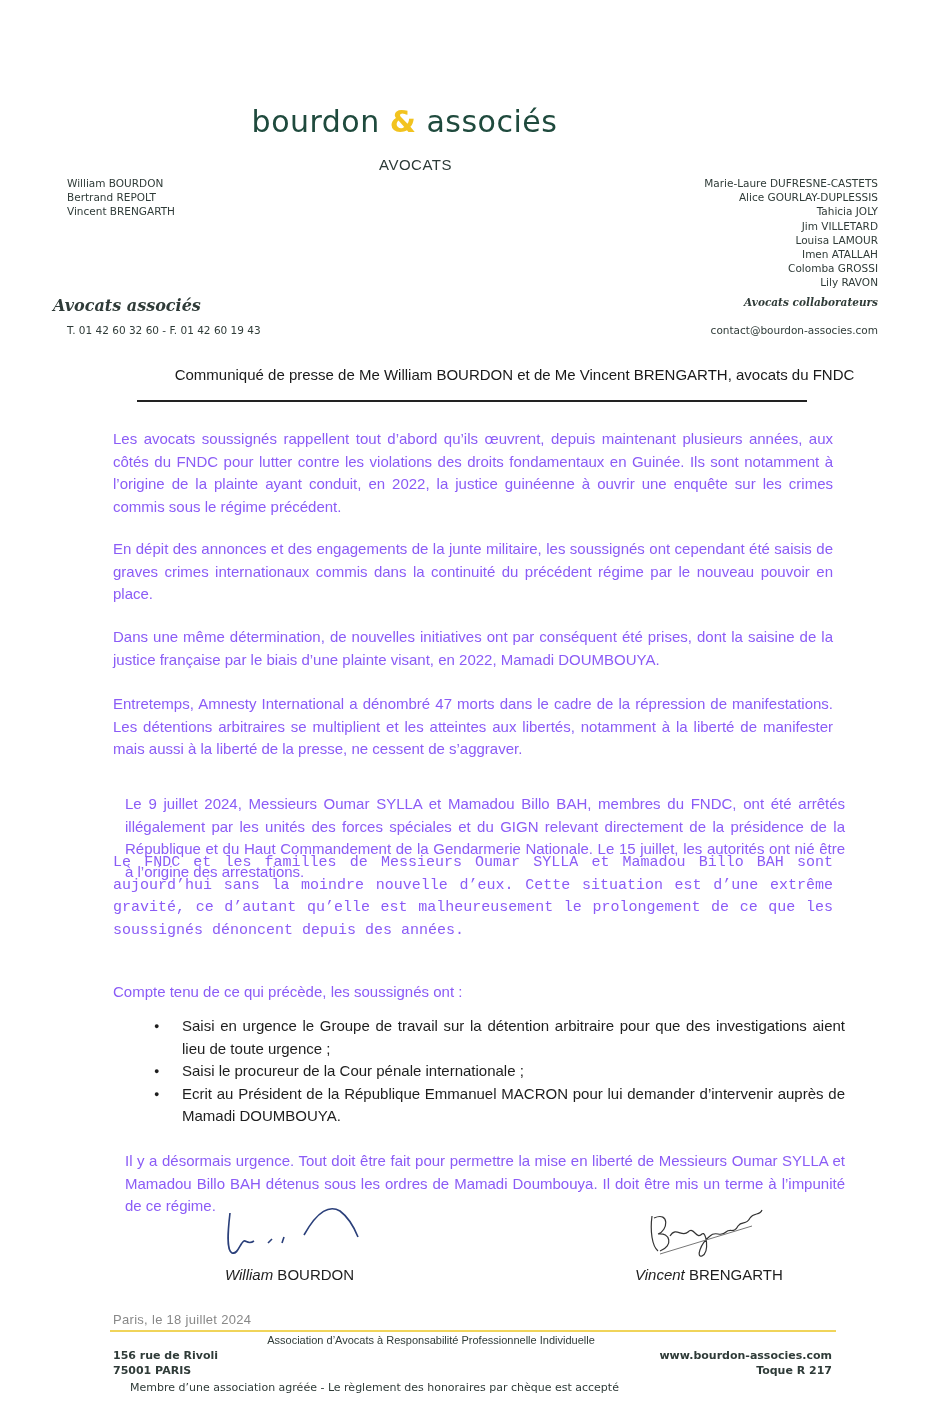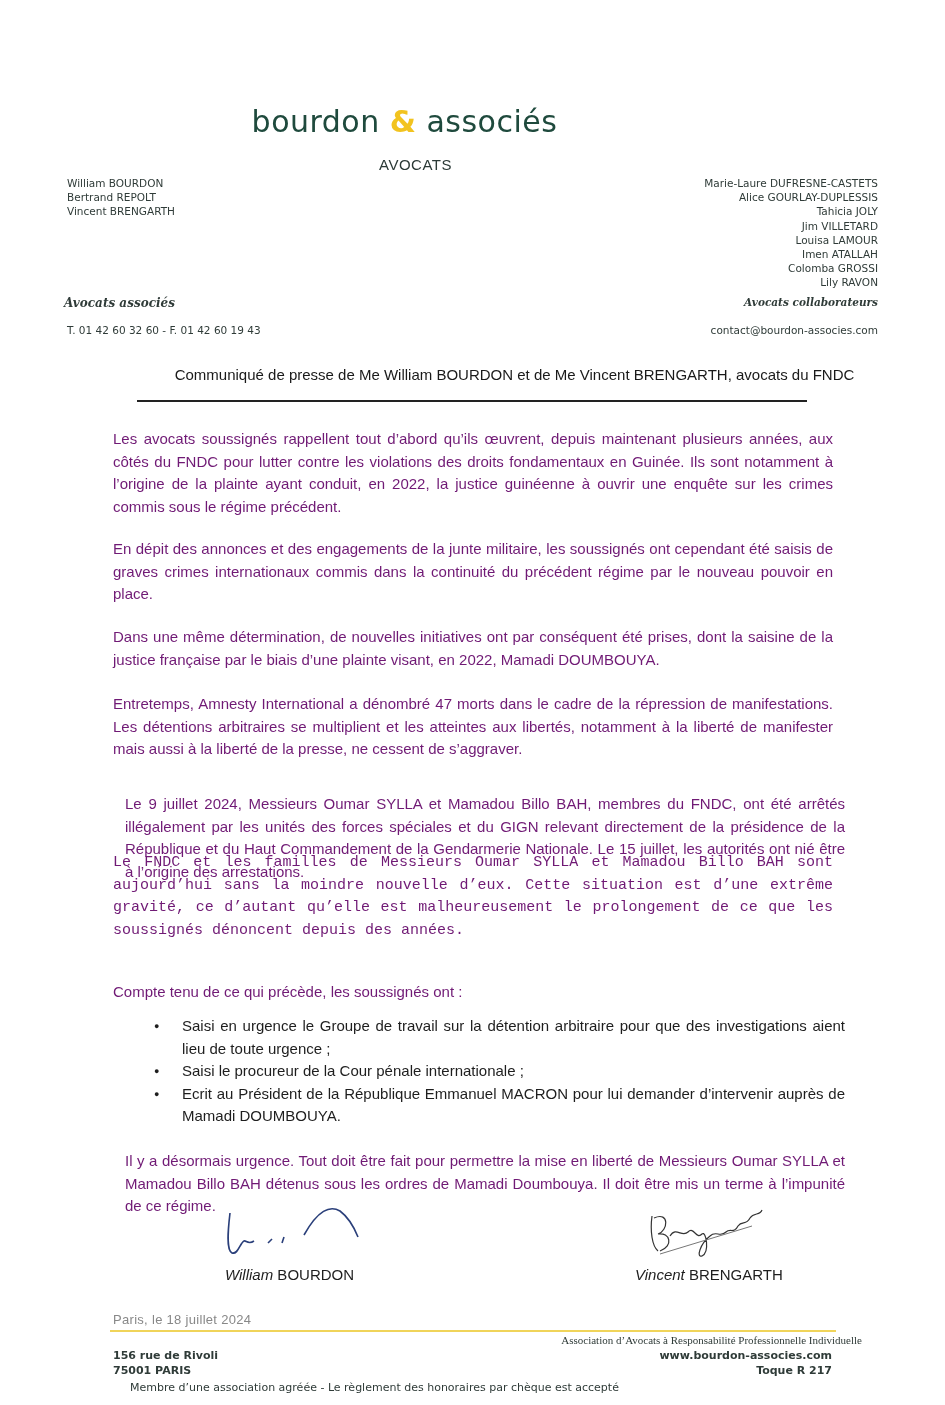--- a/index.html
+++ b/index.html
@@ -4,46 +4,46 @@
 <style>
   html, body { margin:0; padding:0; background:#ffffff; }
   body { width:945px; height:1405px; position:relative; overflow:hidden; font-family:"Liberation Sans", sans-serif; color:#1e1e1e; }
 
   .logo { position:absolute; top:104px; left:0; width:809px; text-align:center; font-family:"DejaVu Sans", sans-serif; font-size:30px; letter-spacing:0.5px; color:#1f4a3d; }
   .logo .amp { color:#f2c31f; font-weight:bold; }
   .avocats { position:absolute; top:156px; left:0; width:831px; text-align:center; font-size:15px; color:#2c3a37; letter-spacing:0.5px; }
 
   .partners { position:absolute; top:176px; left:67px; font-size:10.5px; line-height:14.2px; color:#2f3b38; font-family:"DejaVu Sans", sans-serif; }
   .collabs { position:absolute; top:176px; right:67px; text-align:right; font-size:10.5px; line-height:14.2px; color:#2f3b38; font-family:"DejaVu Sans", sans-serif; }
-  .role-left { position:absolute; top:296px; left:64px; font-size:12px; font-style:italic; font-weight:bold; color:#2f3b38; font-family:"DejaVu Serif", serif; }
+  .role-left { position:absolute; top:296px; left:53px; font-size:16px; font-style:italic; font-weight:bold; color:#2f3b38; font-family:"DejaVu Serif", serif; }
   .role-right { position:absolute; top:296px; right:67px; font-size:10.5px; font-style:italic; font-weight:bold; color:#2f3b38; font-family:"DejaVu Serif", serif; }
   .phone { position:absolute; top:324px; left:67px; font-size:10.5px; color:#2f3b38; font-family:"DejaVu Sans", sans-serif; }
   .email { position:absolute; top:324px; right:67px; font-size:10.5px; color:#2f3b38; font-family:"DejaVu Sans", sans-serif; }
 
   .title { position:absolute; top:366px; left:0; width:945px; text-align:center; font-size:15px; color:#1a1a1a;padding-left:42px; }
   .rule { position:absolute; top:400px; left:137px; width:670px; border-top:2px solid #222; }
 
-  .body-text { position:absolute; left:113px; width:720px; font-size:15px; line-height:22.5px; text-align:justify; color:#701a75; }
+  .body-text { position:absolute; left:113px; width:720px; font-size:15px; line-height:22.5px; text-align:justify; color:#8b5cf6; }
   .p1 { top:428px; } .p2 { top:538px; } .p3 { top:626px; } .p4 { top:693px; } .p5 { top:781px; } .p6 { top:852px;font-family:Liberation Mono, monospace; }
   .p7 { top:981px; }
   .bullets { position:absolute; top:1003px; left:113px; width:720px; margin:12px; padding:0; list-style:none; font-size:15px; line-height:22.5px; color:#1e1e1e; }
   .bullets li { position:relative; padding-left:57px; text-align:justify; }
   .bullets li::before { content:"●"; position:absolute; left:29px; font-size:9px; top:0; }
   .p8 { top:1138px; }
 
   .sig-left { position:absolute; top:1205px; left:218px; width:160px; height:60px; }
   .sig-right { position:absolute; top:1196px; left:640px; width:140px; height:70px; }
   .signer { position:absolute; font-size:15px; color:#1e1e1e; }
   .signer i { font-style:italic; }
   .signer-left { top:1266px; left:225px; }
   .signer-right { top:1266px; left:635px; }
 
   .date { position:absolute; top:1312px; left:113px; font-size:13px; color:#888; letter-spacing:0.3px; }
   .footer-rule { position:absolute; top:1330px; left:110px; width:726px; border-top:2px solid #f0d45a; }
-  .assoc { position:absolute; top:1334px; left:0; width:862px; text-align:right; font-size:11px; color:#2f3b38; font-family:Liberation Serif, serif; }
+  .assoc { position:absolute; top:1334px; left:0; width:862px; text-align:center; font-size:11px; color:#2f3b38; font-family:Liberation Sans, sans-serif; }
   .addr { position:absolute; top:1348px; left:113px; font-size:11px; line-height:15px; font-weight:bold; color:#2f3b38; font-family:"DejaVu Sans", sans-serif; }
   .web { position:absolute; top:1348px; right:113px; text-align:right; font-size:11px; line-height:15px; font-weight:bold; color:#2f3b38; font-family:"DejaVu Sans", sans-serif; }
   .member { position:absolute; top:1381px; left:0; width:749px; text-align:center; font-size:11px; color:#2f3b38; font-family:"DejaVu Sans", sans-serif; }
 </style>
 </head>
 <body>
 
 <div class="logo"><span>bourdon </span><span class="amp">&amp;</span><span> associés</span></div>
 <div class="avocats">AVOCATS</div>
 

